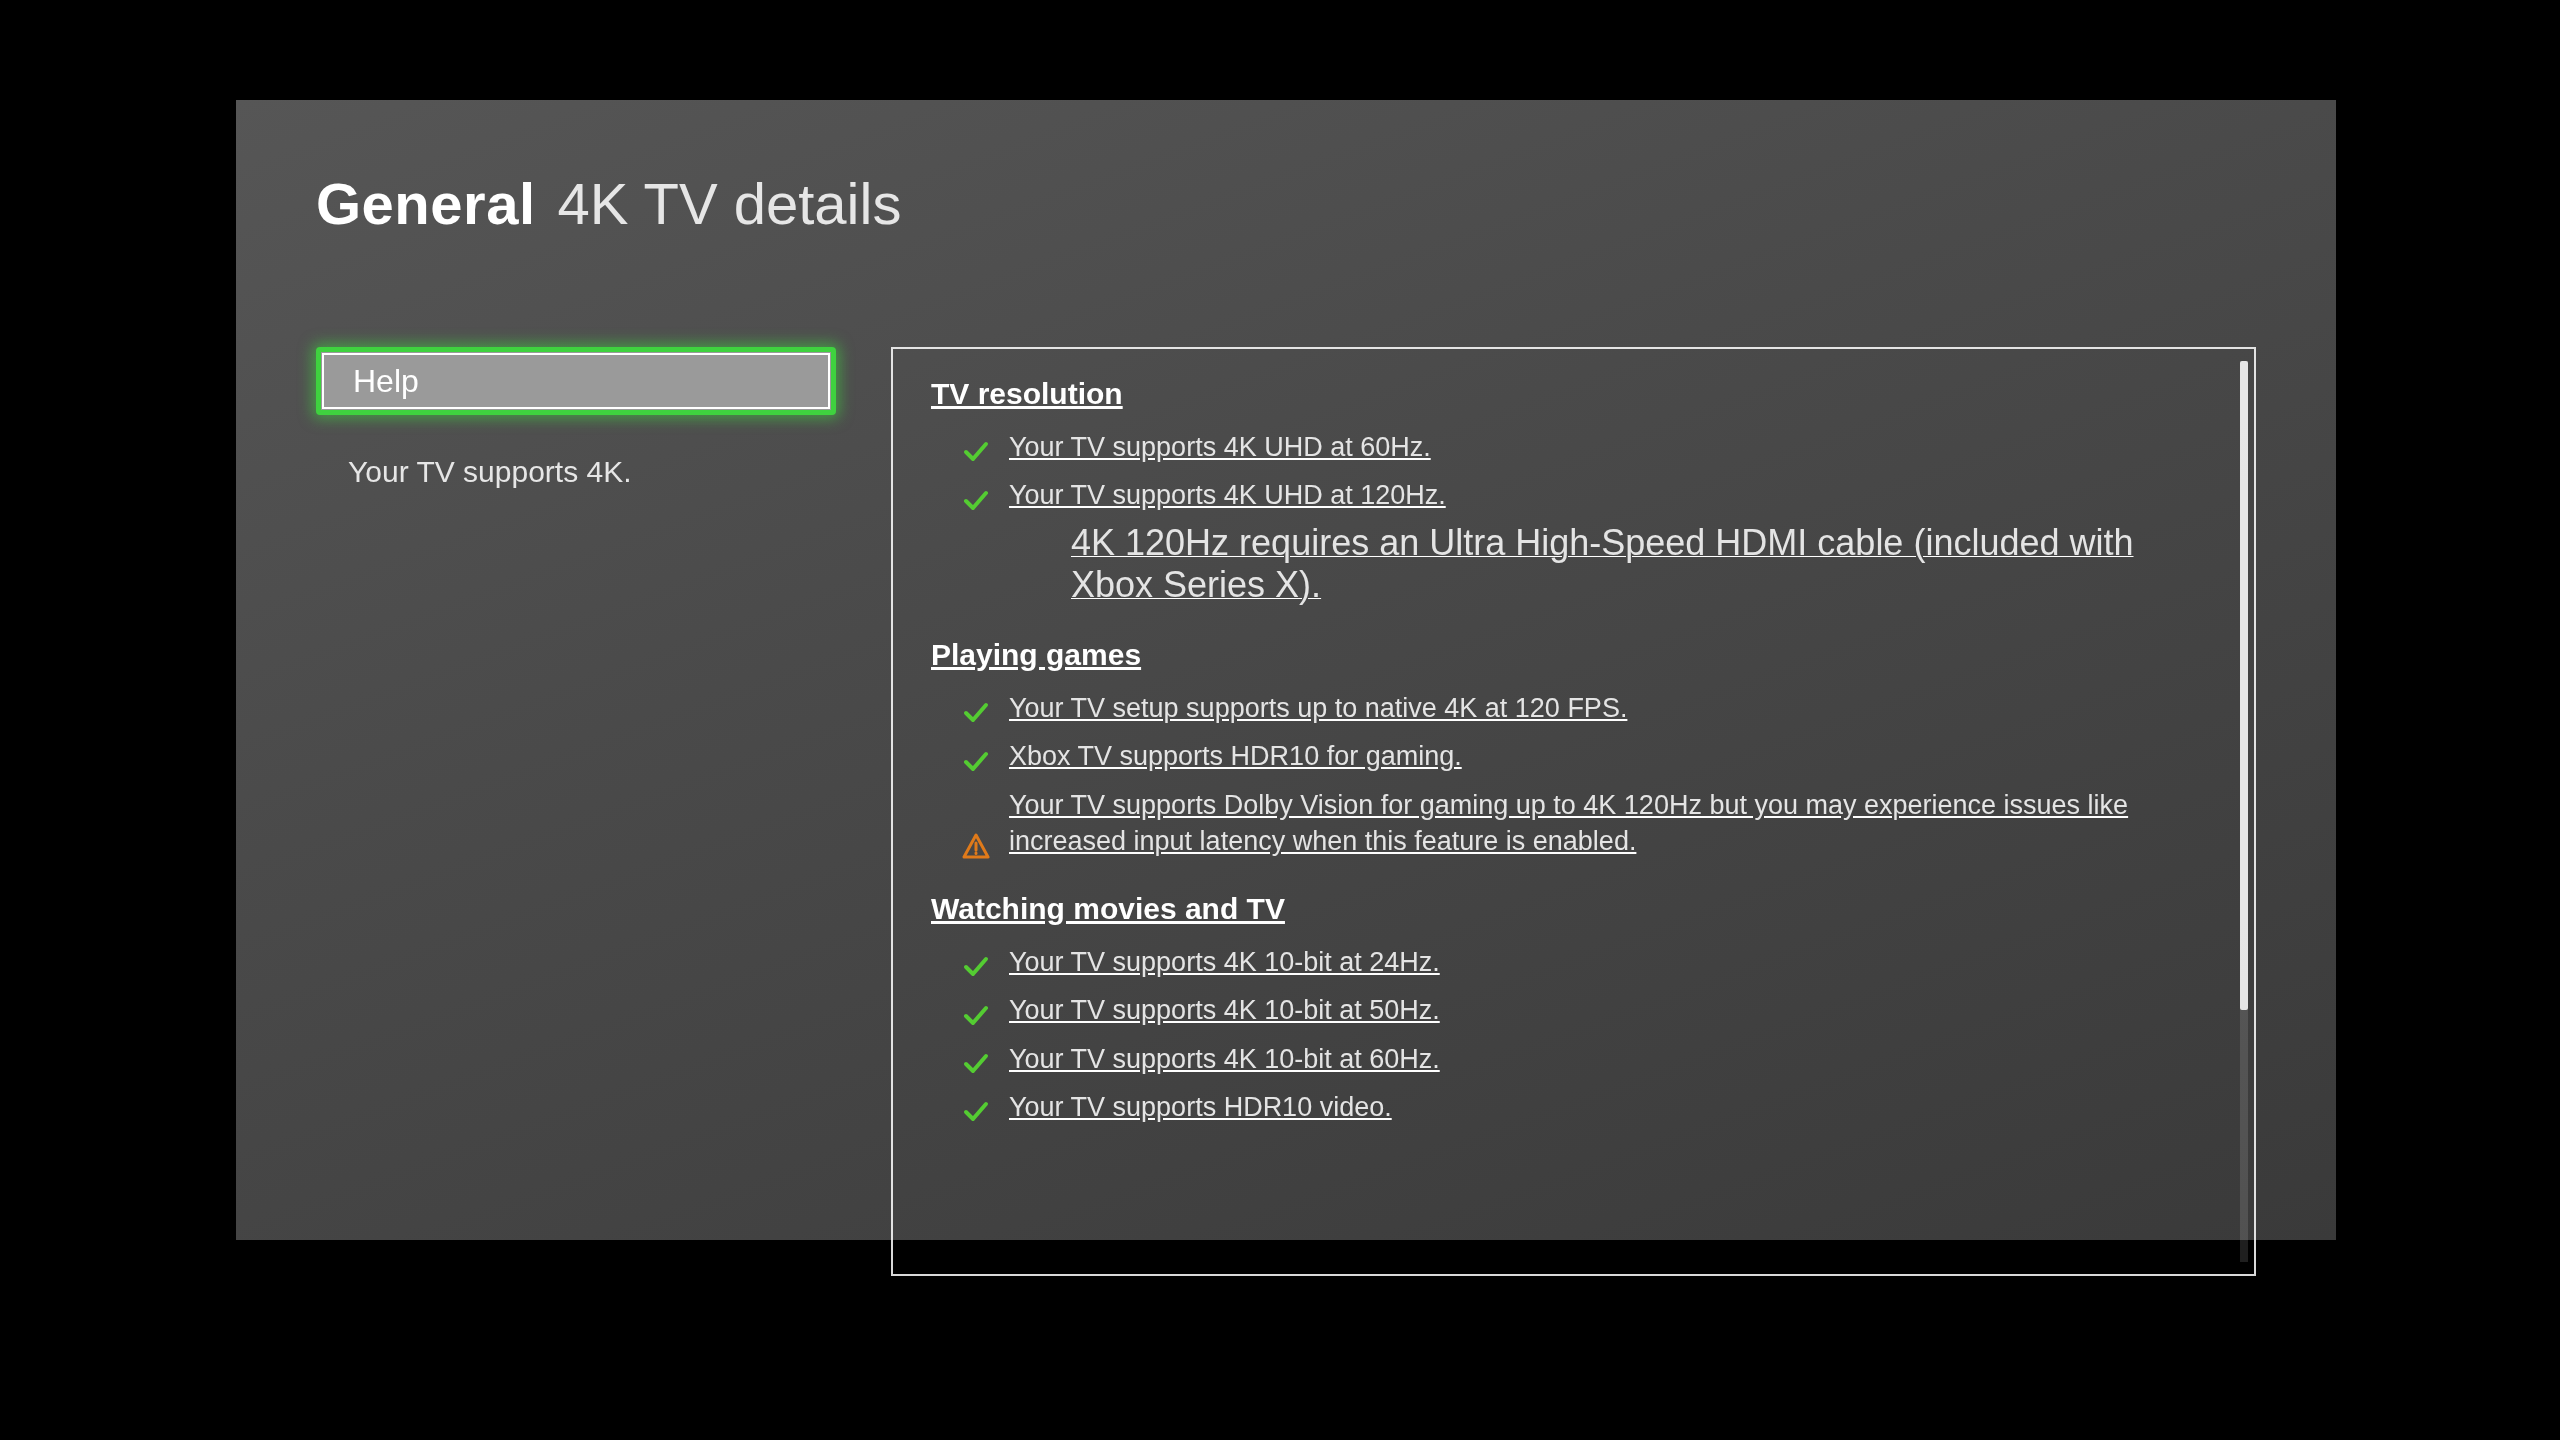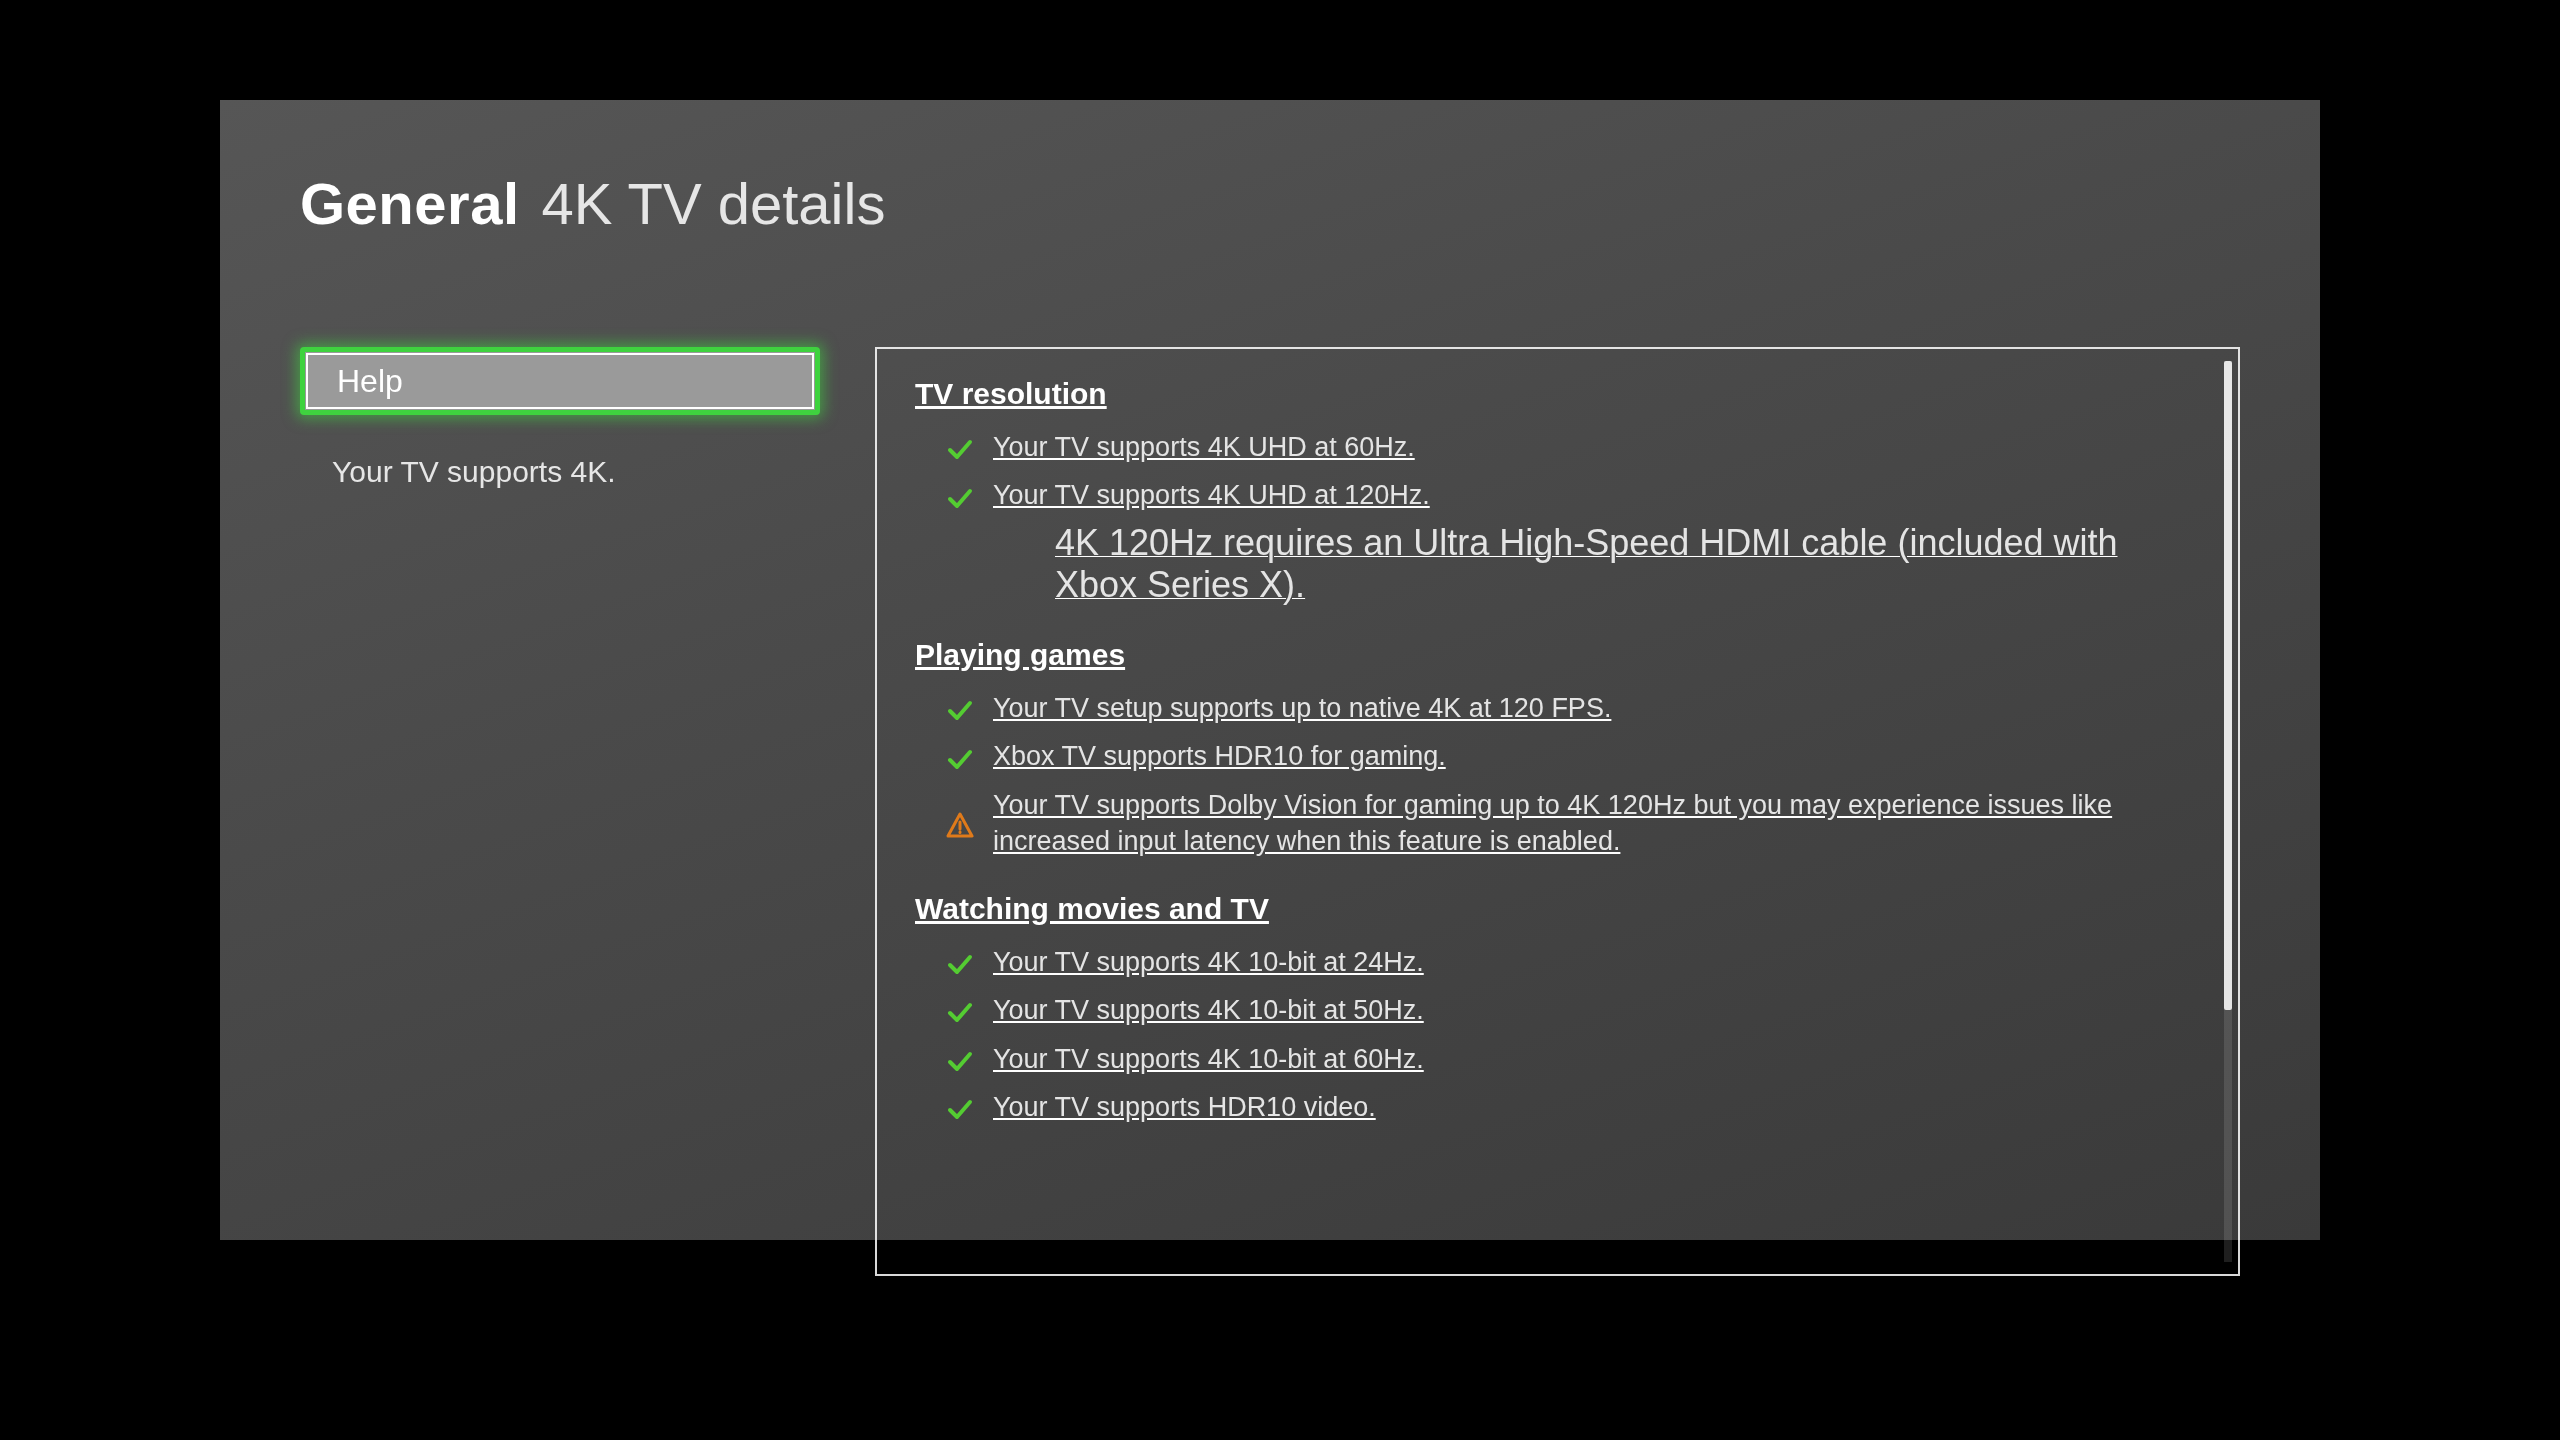--- a/index.html
+++ b/index.html
@@ -1,19 +1,19 @@
 <!DOCTYPE html>
 <html><head>
 <meta charset="utf-8">
 <style>
   * { box-sizing: border-box; margin: 0; padding: 0; }
   html, body { width: 2560px; height: 1440px; background: #000; font-family: "Segoe UI", Arial, sans-serif; color: #fff; overflow: hidden; }
   .screen {
     position: absolute;
-    left: 220px; top: 100px;
+    left: 236px; top: 100px;
     width: 2100px; height: 1140px;
     background: linear-gradient(160deg, #565656 0%, #4a4a4a 40%, #3a3a3a 100%);
     padding: 70px 80px 0 80px;
   }
   .title-row { display: flex; align-items: baseline; gap: 22px; margin-bottom: 110px; }
   .title-general { font-size: 58px; font-weight: 700; letter-spacing: 0.5px; }
   .title-sub { font-size: 58px; font-weight: 300; color: #e6e6e6; }
   .content { display: flex; gap: 55px; }
   .left-col { width: 520px; flex-shrink: 0; }
   .help-btn {
@@ -42,21 +42,21 @@
     position: relative;
     text-decoration: underline;
   }
   .scrollbar {
     position: absolute; right: 6px; top: 12px; bottom: 12px; width: 8px;
     background: rgba(255,255,255,0.12);
   }
   .scrollbar-thumb { position: absolute; left: 0; right: 0; top: 0; height: 72%; background: rgba(255,255,255,0.85); border-radius: 2px; }
   .section-title { font-size: 30px; font-weight: 700; margin-bottom: 12px; margin-top: 26px; }
   .section-title:first-child { margin-top: 0; }
-  .item-row { display: flex; align-items: center; gap: 18px; padding: 6px 0 6px 30px; }
+  .item-row { display: flex; align-items: flex-end; gap: 18px; padding: 6px 0 6px 30px; }
   .item-icon { width: 30px; flex-shrink: 0; display:flex; justify-content:center; padding-top:4px; }
   .item-text { font-size: 27px; line-height: 1.35; color: #e4e4e4; max-width: 1200px; }
   .note-row { padding: 2px 0 6px 140px; }
   .note-text { font-size: 36px; color: #e4e4e4; }
   svg.check path { stroke: #54cc32; stroke-width: 4; fill: none; stroke-linecap: round; stroke-linejoin: round; }
   svg.warn path.tri { stroke: #e07a1a; stroke-width: 3; fill: none; stroke-linejoin: round; }
   svg.warn path.ex { stroke: #e07a1a; stroke-width: 3; fill: none; stroke-linecap: round; }
 </style>
 </head>
 <body>

